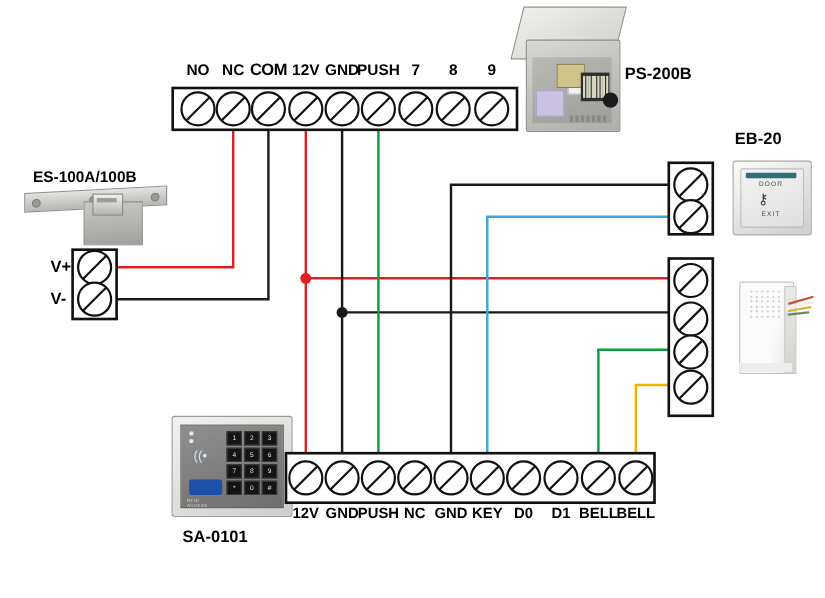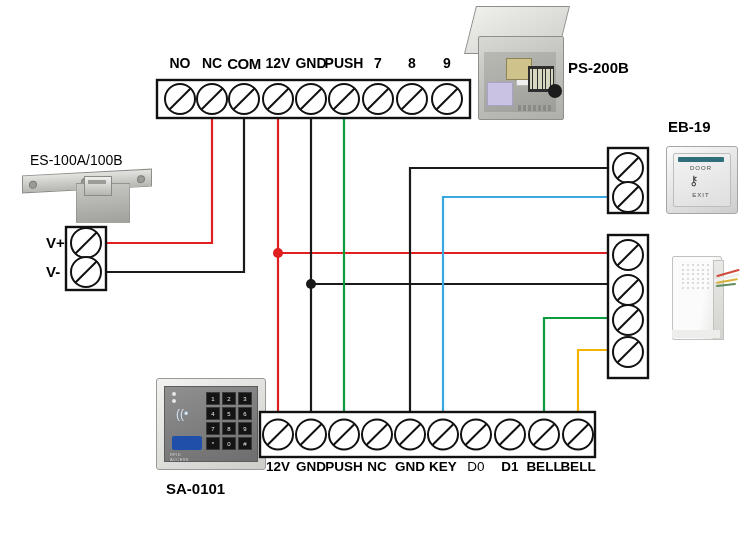--- a/index.html
+++ b/index.html
@@ -373,25 +373,25 @@
       <div class="lbl" style="left: 344px; top: 56px; font-size: 14px; font-weight: bold; transform: translateX(-50%);">PUSH</div>
       <div class="lbl" style="left: 378px; top: 56px; font-size: 14px; font-weight: bold; transform: translateX(-50%);">7</div>
       <div class="lbl" style="left: 412px; top: 56px; font-size: 14px; font-weight: bold; transform: translateX(-50%);">8</div>
       <div class="lbl" style="left: 447px; top: 56px; font-size: 14px; font-weight: bold; transform: translateX(-50%);">9</div>
       <div class="lbl" style="left: 278px; top: 460px; font-size: 13.5px; font-weight: bold; transform: translateX(-50%);">12V</div>
       <div class="lbl" style="left: 311px; top: 460px; font-size: 13.5px; font-weight: bold; transform: translateX(-50%);">GND</div>
       <div class="lbl" style="left: 344px; top: 460px; font-size: 13.5px; font-weight: bold; transform: translateX(-50%);">PUSH</div>
       <div class="lbl" style="left: 377px; top: 460px; font-size: 13.5px; font-weight: bold; transform: translateX(-50%);">NC</div>
       <div class="lbl" style="left: 410px; top: 460px; font-size: 13.5px; font-weight: bold; transform: translateX(-50%);">GND</div>
       <div class="lbl" style="left: 443px; top: 460px; font-size: 13.5px; font-weight: bold; transform: translateX(-50%);">KEY</div>
-      <div class="lbl" style="left: 476px; top: 460px; font-size: 13.5px; font-weight: normal; transform: translateX(-50%);">D0</div>
+      <div class="lbl" style="left: 476px; top: 460px; font-size: 13.5px; font-weight: bold; transform: translateX(-50%);">D0</div>
       <div class="lbl" style="left: 510px; top: 460px; font-size: 13.5px; font-weight: bold; transform: translateX(-50%);">D1</div>
       <div class="lbl" style="left: 544px; top: 460px; font-size: 13.5px; font-weight: bold; transform: translateX(-50%);">BELL</div>
       <div class="lbl" style="left: 578px; top: 460px; font-size: 13.5px; font-weight: bold; transform: translateX(-50%);">BELL</div>
       <div class="lbl" style="left: 46px; top: 235px; font-size: 15px; font-weight: bold;">V+</div>
       <div class="lbl" style="left: 46px; top: 264px; font-size: 15px; font-weight: bold;">V-</div>
       <div class="lbl" style="left: 568px; top: 60px; font-size: 15px; font-weight: bold;">PS-200B</div>
-      <div class="lbl" style="left: 30px; top: 153px; font-size: 14px; font-weight: normal;">ES-100A/100B</div>
-      <div class="lbl" style="left: 668px; top: 119px; font-size: 15px; font-weight: bold;">EB-19</div>
+      <div class="lbl" style="left: 30px; top: 153px; font-size: 14px; font-weight: bold;">ES-100A/100B</div>
+      <div class="lbl" style="left: 668px; top: 119px; font-size: 15px; font-weight: bold;">EB-20</div>
       <div class="lbl" style="left: 166px; top: 481px; font-size: 15px; font-weight: bold;">SA-0101</div>
     </div>
 
 </div>
 
 </body></html>

